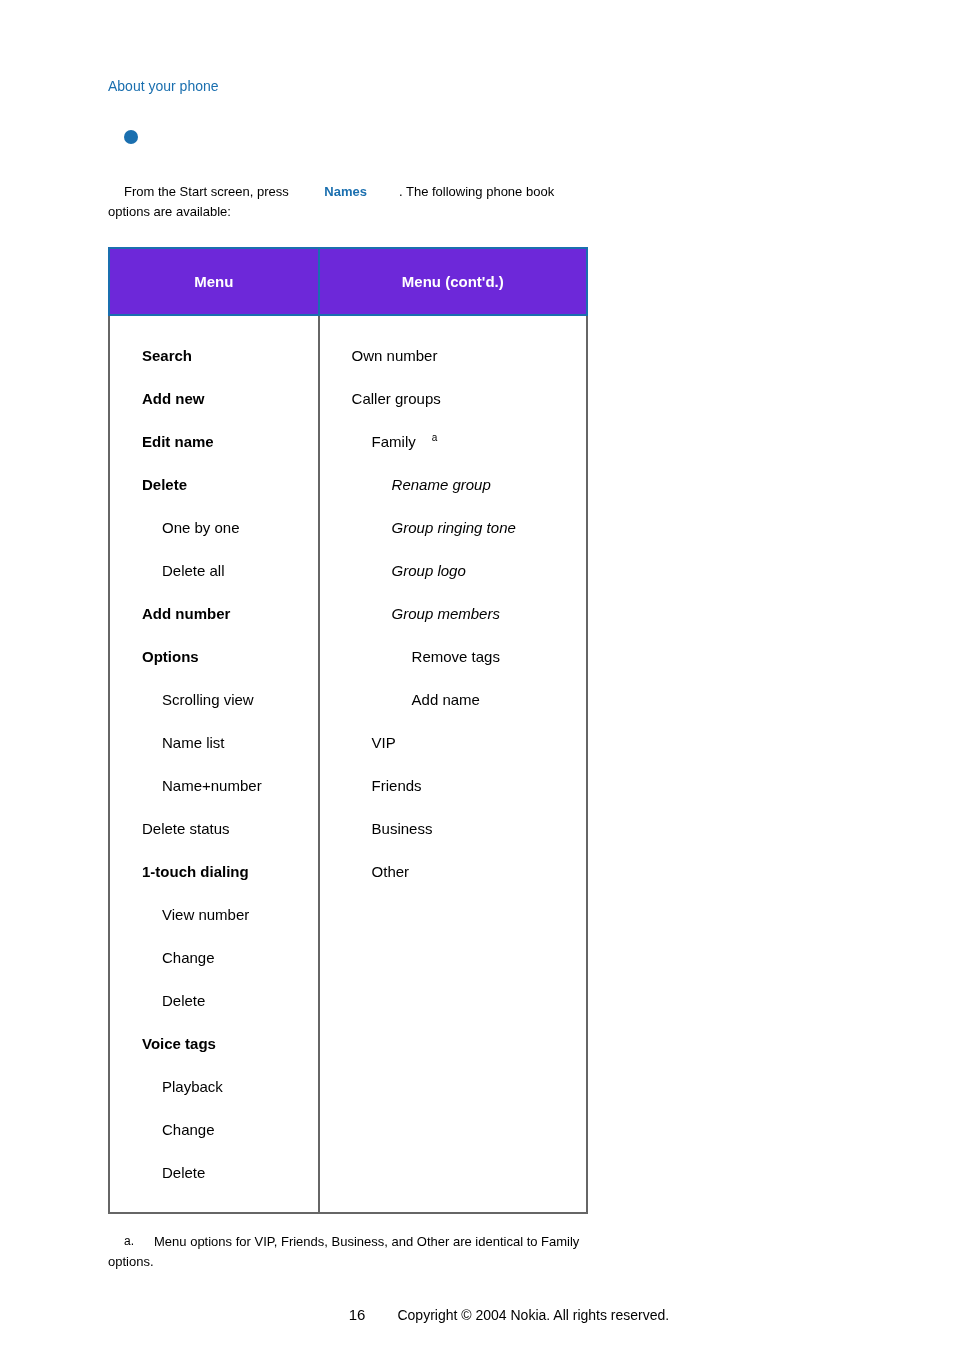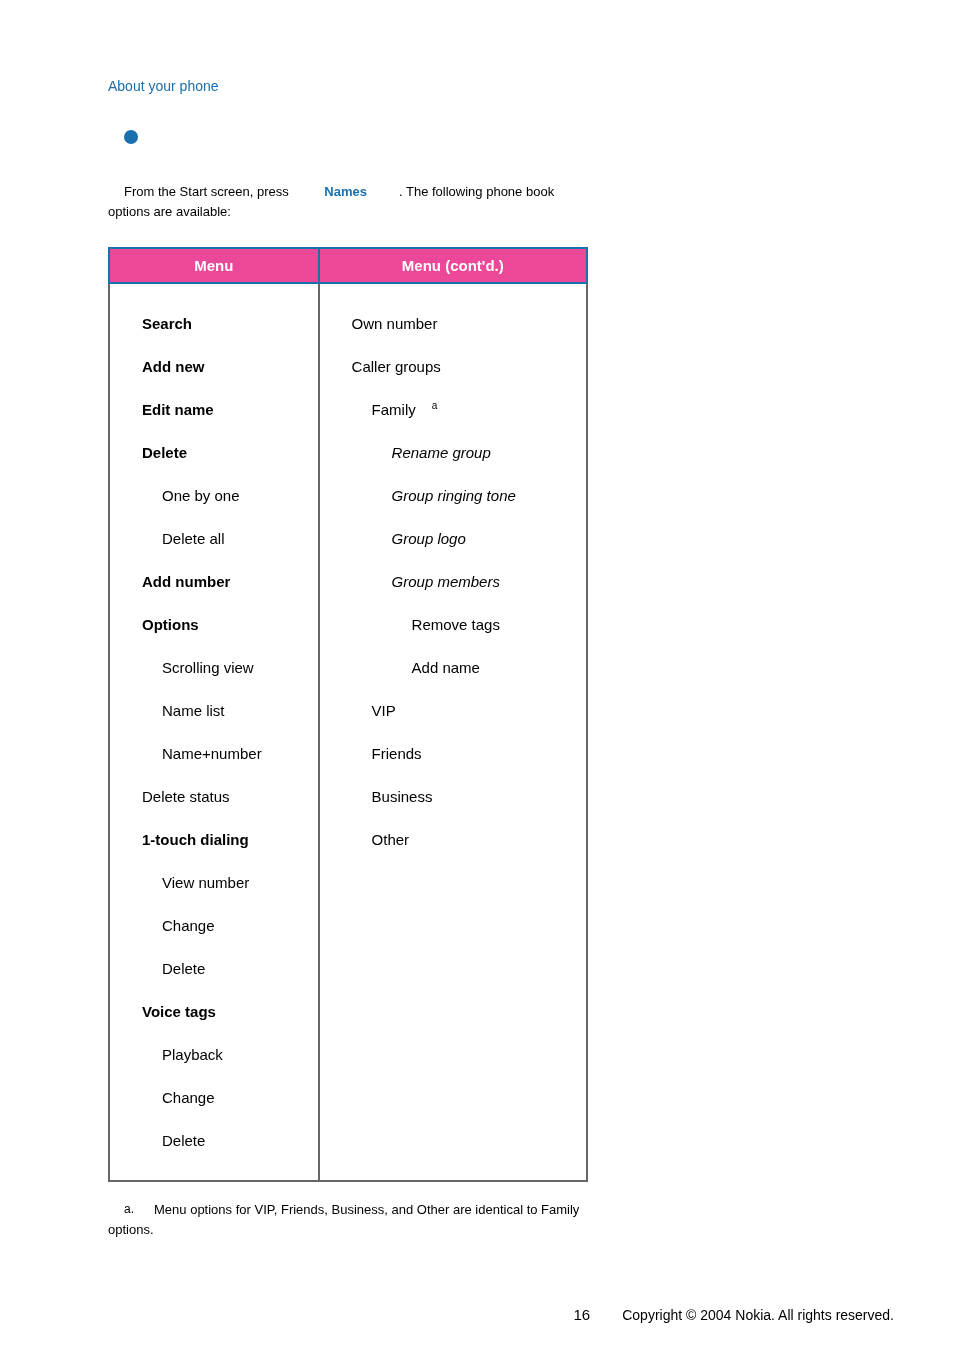--- a/index.html
+++ b/index.html
@@ -62,25 +62,25 @@
 
     
     .menu-table {
       border-collapse: collapse;
       width: 480px;
       margin-bottom: 18px;
       border: 2px solid #666;
     }
 
     .menu-table th {
-      background: #ec4899;
+      background: #6d28d9;
       color: #ffffff;
       font-size: 15px;
       font-weight: bold;
-      padding: 8px 16px;
+      padding: 24px 16px;
       text-align: center;
       border: 2px solid #1a6faf;
     }
 
     .menu-table td {
       vertical-align: top;
       padding: 10px 16px 10px 16px;
       border: 2px solid #666;
     }
 
@@ -141,21 +141,21 @@
       vertical-align: top;
       margin-right: 4px;
     }
 
     .page-footer {
       position: absolute;
       bottom: 30px;
       left: 60px;
       right: 60px;
       display: flex;
-      justify-content: flex-end;
+      justify-content: center;
       align-items: center;
       font-size: 14px;
     }
 
     .page-number {
       font-size: 15px;
     }
 
     .copyright {
       font-size: 14px;

